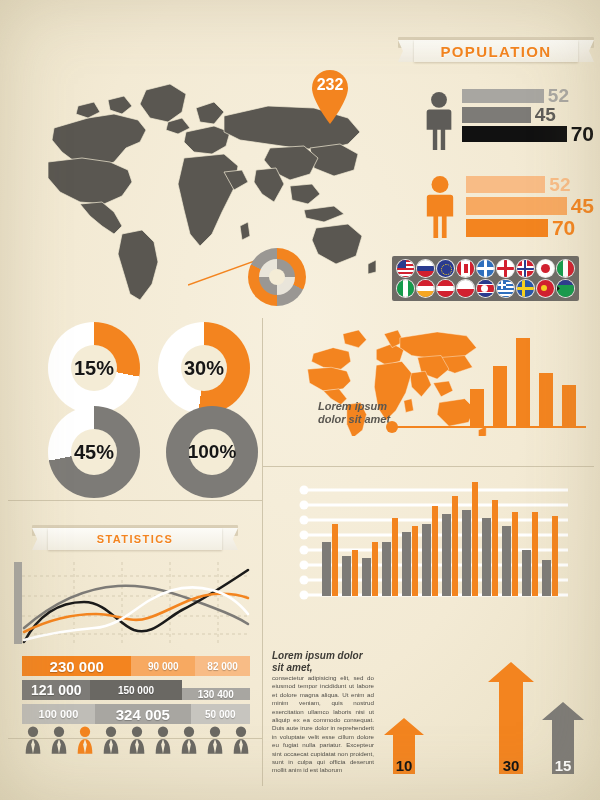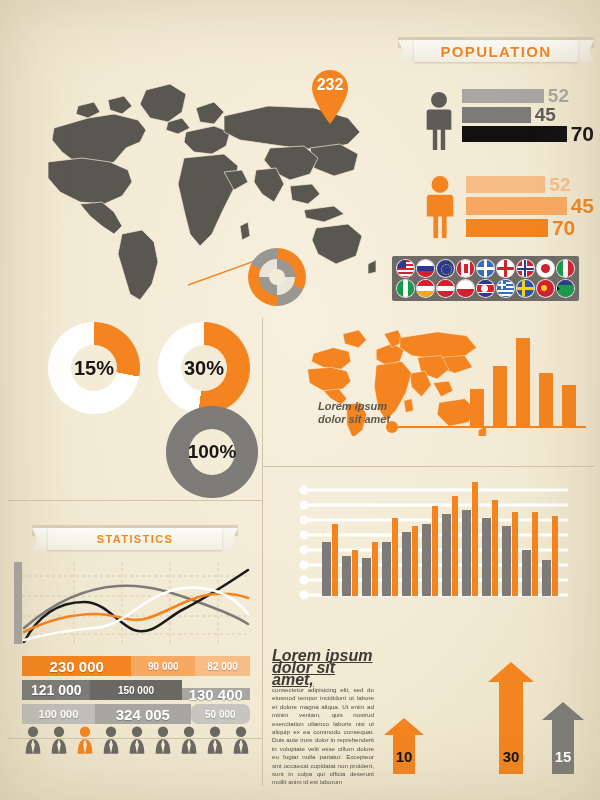--- a/index.html
+++ b/index.html
@@ -48,21 +48,21 @@
   .dlabel{position:absolute;inset:0;display:flex;align-items:center;
     justify-content:center;font-weight:bold;font-size:20px;color:#161616;z-index:2;
     text-shadow:0 1px 0 rgba(255,255,255,.35);}
   
   .nrow{display:flex;height:20px;margin-bottom:4px;}
   .ncell{display:flex;align-items:center;justify-content:center;
     color:#fff;font-weight:bold;text-shadow:0 1px 1px rgba(0,0,0,.25);}
   
   .arrow{position:relative;display:flex;align-items:flex-end;justify-content:center;}
   .arrowlabel{font-weight:bold;font-size:15px;position:absolute;
-    bottom:9px;left:0;right:0;text-align:center;}
+    bottom:0;left:0;right:0;text-align:center;}
   .divline{position:absolute;background:#cfc5ab;}
 </style>
 </head>
 <body>
 
 <div class="page">
 
 
   <div class="ribbon" style="left:398px;top:34px;width:196px;">
     <div class="band"></div>
@@ -255,20 +255,24 @@
   <div class="divline" style="left:8px;top:738px;width:254px;height:1px;"></div>
 
   <div style="position:absolute;left:48px;top:322px;width:200px;height:150px;">
     <div class="donutwrap" style="position:absolute;left:0;top:0;">
       <div class="donut" style="background:conic-gradient(#f3841f 0% 28%, #ffffff 28% 100%);"></div>
       <div class="dlabel">15%</div>
     </div>
     <div class="donutwrap" style="position:absolute;left:110px;top:0;">
       <div class="donut" style="background:conic-gradient(#f3841f 0% 52%, #ffffff 52% 100%);"></div>
       <div class="dlabel">30%</div>
+    </div>
+    <div class="donutwrap" style="position:absolute;left:0;top:84px;">
+      <div class="donut" style="background:conic-gradient(#7d7b77 0% 72%, #ffffff 72% 100%);"></div>
+      <div class="dlabel">45%</div>
     </div>
     <div class="donutwrap" style="position:absolute;left:118px;top:84px;">
       <div class="donut" style="background:#7d7b77;"></div>
       <div class="dlabel" style="font-size:19px;">100%</div>
     </div>
   </div>
 
   <div style="position:absolute;left:292px;top:328px;width:316px;height:130px;">
     <svg viewBox="0 0 200 110" width="200" height="108" style="position:absolute;left:0;top:0;">
       <g fill="#f3841f" stroke="#fdf3e4" stroke-width="0.45">
@@ -346,26 +350,26 @@
 
   <div style="position:absolute;left:22px;top:656px;width:228px;">
     <div class="nrow">
       <div class="ncell" style="width:48%;background:#f3841f;font-size:15px;">230 000</div>
       <div class="ncell" style="width:28%;background:#f7a961;font-size:10px;">90 000</div>
       <div class="ncell" style="width:24%;background:#f8bc86;font-size:10px;">82 000</div>
     </div>
     <div class="nrow">
       <div class="ncell" style="width:30%;background:#7d7b77;font-size:14px;">121 000</div>
       <div class="ncell" style="width:40%;background:#6a6863;font-size:10px;">150 000</div>
-      <div class="ncell" style="width:30%;background:#a8a6a1;font-size:15px;margin-top:8px;">130 400</div>
+      <div class="ncell" style="width:30%;background:#a8a6a1;font-size:10px;margin-top:8px;">130 400</div>
     </div>
     <div class="nrow">
       <div class="ncell" style="width:32%;background:#bfbdb7;font-size:11px;text-align:center;">100 000</div>
       <div class="ncell" style="width:42%;background:#a8a6a1;font-size:15px;">324 005</div>
-      <div class="ncell" style="width:26%;background:#c7c5bf;font-size:10px;border-radius:7px;">50 000</div>
+      <div class="ncell" style="width:26%;background:#c7c5bf;font-size:10px;">50 000</div>
     </div>
   </div>
 
   <div style="position:absolute;left:22px;top:726px;width:230px;
               display:flex;justify-content:space-between;">
     <svg viewBox="0 0 24 30" width="22" height="28">
         <circle cx="12" cy="6" r="5.6" fill="#6b6963"></circle>
         <path d="M4 30 C4 18 8 14 12 14 C16 14 20 18 20 30 Z" fill="#6b6963"></path>
         <path d="M12 14 L14 20 L12 30 L10 20 Z" fill="#f4ecd6"></path>
       </svg>
@@ -458,22 +462,22 @@
           <rect x="216" y="38" width="6" height="84" fill="#f3841f"></rect>
         <rect x="226" y="76" width="9" height="46" fill="#7d7b77"></rect>
           <rect x="236" y="38" width="6" height="84" fill="#f3841f"></rect>
         <rect x="246" y="86" width="9" height="36" fill="#7d7b77"></rect>
           <rect x="256" y="42" width="6" height="80" fill="#f3841f"></rect>
       </g>
     </svg>
   </div>
 
   <div style="position:absolute;left:272px;top:650px;width:102px;">
-    <div style="font-style:italic;font-weight:bold;font-size:16px;
-                color:#3d3b36;line-height:12px;margin-bottom:0;text-decoration:underline;">Lorem ipsum dolor sit amet,</div>
+    <div style="font-style:italic;font-weight:bold;font-size:10px;
+                color:#3d3b36;line-height:12px;margin-bottom:0;">Lorem ipsum dolor sit amet,</div>
     <div style="font-size:6.2px;line-height:8.4px;color:#4e4c47;text-align:justify;">consectetur adipisicing elit, sed do eiusmod tempor incididunt ut labore et dolore magna aliqua. Ut enim ad minim veniam, quis nostrud exercitation ullamco laboris nisi ut aliquip ex ea commodo consequat. Duis aute irure dolor in reprehenderit in voluptate velit esse cillum dolore eu fugiat nulla pariatur. Excepteur sint occaecat cupidatat non proident, sunt in culpa qui officia deserunt mollit anim id est laborum</div>
   </div>
 
   <div style="position:absolute;left:384px;top:648px;width:200px;height:126px;">
 
     <div class="arrow" style="position:absolute;left:0;bottom:0;width:40px;height:56px;">
       <svg viewBox="0 0 40 56" width="40" height="56">
         <path d="M20 0 L40 17 L31 17 L31 56 L9 56 L9 17 L0 17 Z" fill="#f3841f"></path>
       </svg>
       <div class="arrowlabel" style="color:#111111;">10</div>

